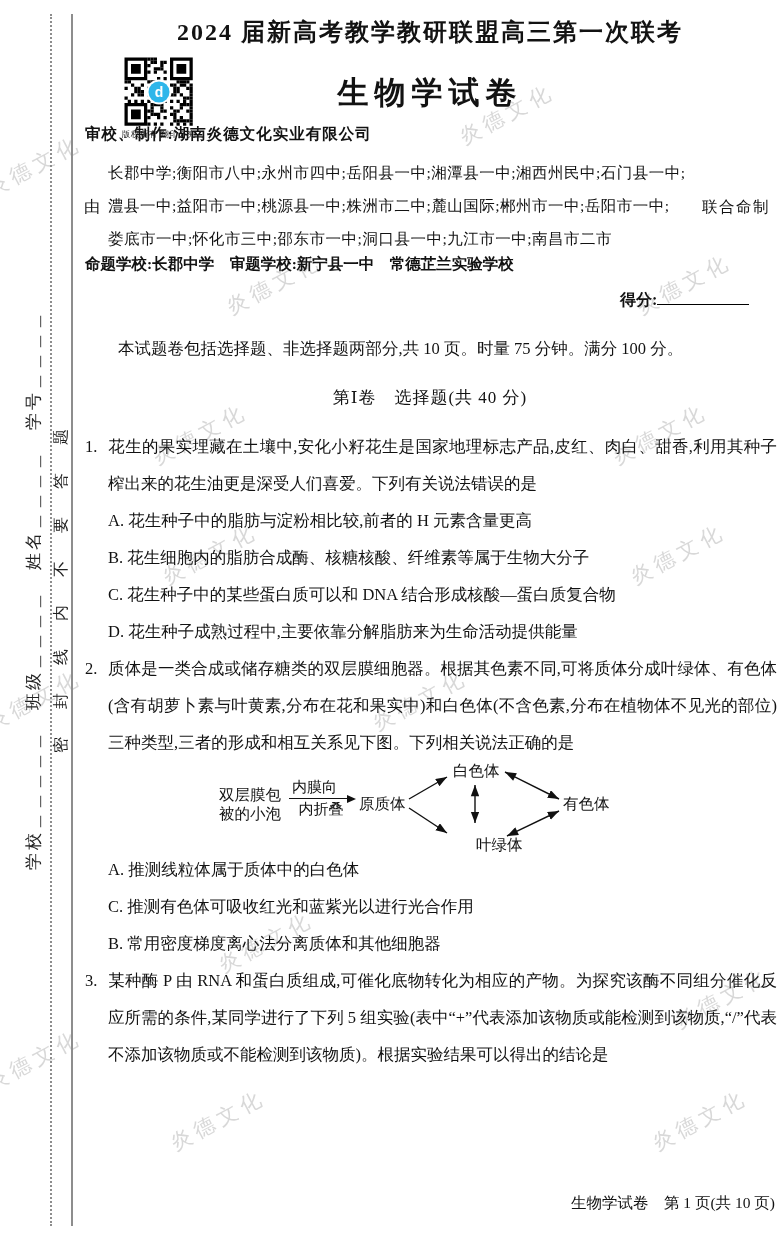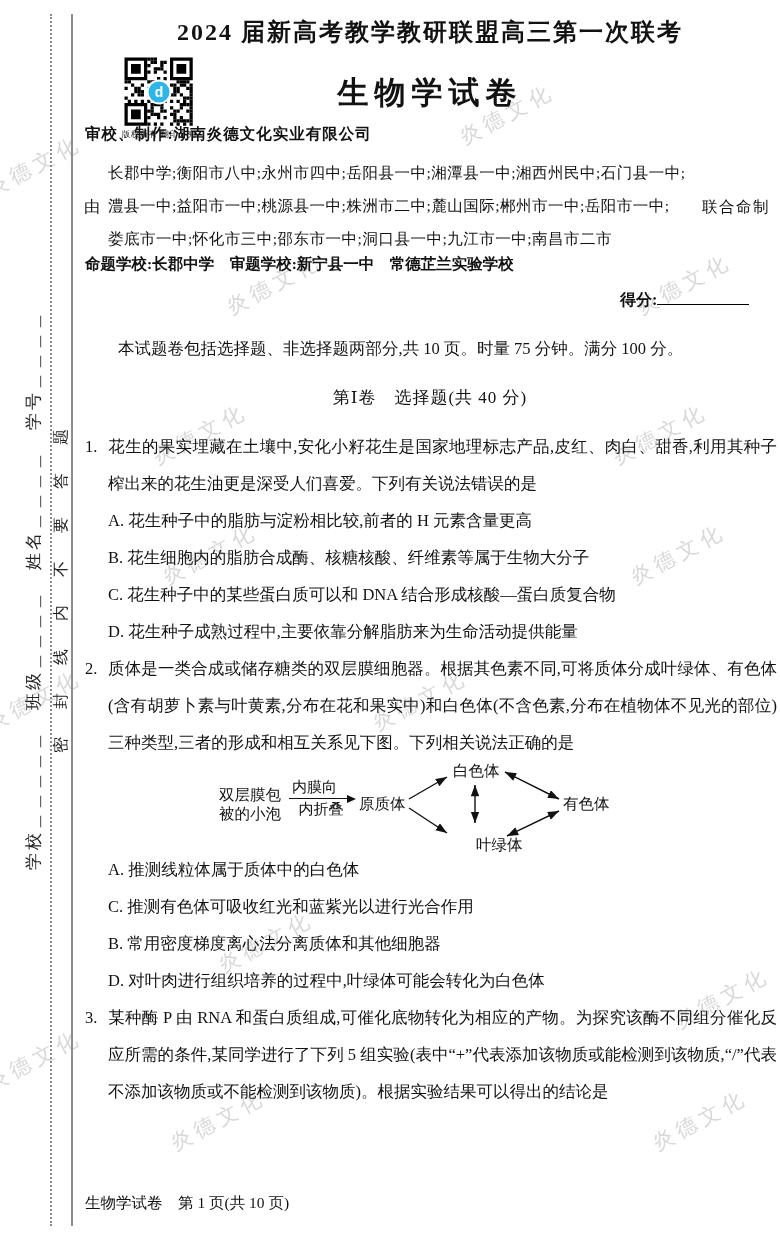--- a/index.html
+++ b/index.html
@@ -52,21 +52,21 @@
   .d-frac .ftop{display:block;border-bottom:1.6px solid #111;padding:0 16px 1px 3px;position:relative;}
   .d-frac .ftop::after{content:"";position:absolute;right:-3px;bottom:-5px;
         border-left:9px solid #111;border-top:4px solid transparent;border-bottom:4px solid transparent;}
   .d-frac .fbot{display:block;padding-top:1px;}
   .n-proto{left:152px;top:31px;}
   .n-leuco{left:246px;top:-2px;}
   .n-chloro{left:246px;top:72px;margin-left:23px;}
   .n-chromo{left:356px;top:31px;}
   .darrows{position:absolute;left:0;top:0;}
 
-  .page-footer{position:absolute;left:85px;top:1193px;width:690px;text-align:left;font-size:15.5px;}
+  .page-footer{position:absolute;left:85px;top:1193px;width:690px;text-align:right;font-size:15.5px;}
 
   
   .wm{position:absolute;transform:rotate(-28deg);color:rgba(178,178,178,0.5);
       font-size:21px;letter-spacing:5px;white-space:nowrap;pointer-events:none;}
 </style>
 </head>
 <body>
 
 <div class="page">
 
@@ -287,21 +287,20 @@
         </div>
         <div class="dnode n-proto">原质体</div>
         <div class="dnode n-leuco">白色体</div>
         <div class="dnode n-chloro">叶绿体</div>
         <div class="dnode n-chromo">有色体</div>
       </div>
 
       <div class="opt">A. 推测线粒体属于质体中的白色体</div>
       <div class="opt">C. 推测有色体可吸收红光和蓝紫光以进行光合作用</div>
       <div class="opt">B. 常用密度梯度离心法分离质体和其他细胞器</div>
-      <div class="opt">D. 对叶肉进行组织培养的过程中,叶绿体可能会转化为白色体</div>
     </div>
 
     <div class="q">
       <p class="stem"><span class="qnum">3.</span><span>某种酶 P 由 RNA 和蛋白质组成,可催化底物转化为相应的产物。为探究该酶不同组分催化反应所需的条件,某同学进行了下列 5 组实验(表中“+”代表添加该物质或能检测到该物质,“/”代表不添加该物质或不能检测到该物质)。根据实验结果可以得出的结论是</span></p>
     </div>
 
   </div>
 
   <div class="page-footer">生物学试卷　第 1 页(共 10 页)</div>
 </div>

